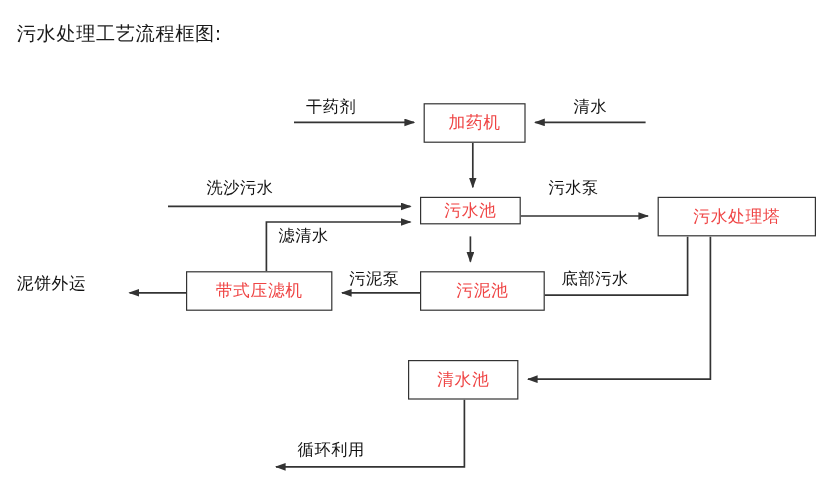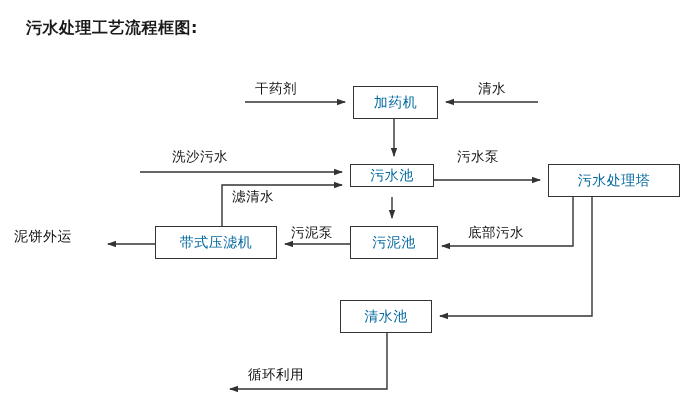--- a/index.html
+++ b/index.html
@@ -15,43 +15,42 @@
     width: 700px;
     height: 420px;
     background: #ffffff;
     overflow: hidden;
   }
   #title {
     position: absolute;
     left: 14px;
     top: 18px;
     font-size: 16px;
-    font-weight: bold;
+    font-weight: normal;
     color: #1a1a1a;
     letter-spacing: 0.5px;
     white-space: nowrap;
-    margin-left: 12px;
   }
   #flow-svg {
     position: absolute;
     left: 0;
     top: 0;
     width: 700px;
     height: 420px;
   }
   .node-box {
     position: absolute;
     box-sizing: border-box;
     border: 1.5px solid #333333;
     background: #ffffff;
     display: flex;
     align-items: center;
     justify-content: center;
     font-size: 14px;
-    color: #0369a1;
+    color: #ef4444;
     white-space: nowrap;
     letter-spacing: 0.5px;
   }
   .edge-label {
     position: absolute;
     font-size: 13.5px;
     color: #111111;
     white-space: nowrap;
     letter-spacing: 0.5px;
   }
@@ -113,21 +112,21 @@
   </div>
 
   <div class="node-box" style="left:548px; top:164px; width:132px; height:33px;text-align:center;">
     <span>污水处理塔</span>
   </div>
 
   <div class="node-box" style="left:155px; top:226px; width:122px; height:33px;text-align:right;">
     <span>带式压滤机</span>
   </div>
 
-  <div class="node-box" style="left:350px; top:226px; width:88px; height:33px;">
+  <div class="node-box" style="left:350px; top:226px; width:104px; height:33px;">
     <span>污泥池</span>
   </div>
 
   <div class="node-box" style="left:340px; top:300px; width:92px; height:33px;">
     <span>清水池</span>
   </div>
 
   <div class="edge-label" style="left:255px; top:80px;">干药剂</div>
   <div class="edge-label" style="left:478px; top:80px;">清水</div>
   <div class="edge-label" style="left:172px; top:148px;">洗沙污水</div>

